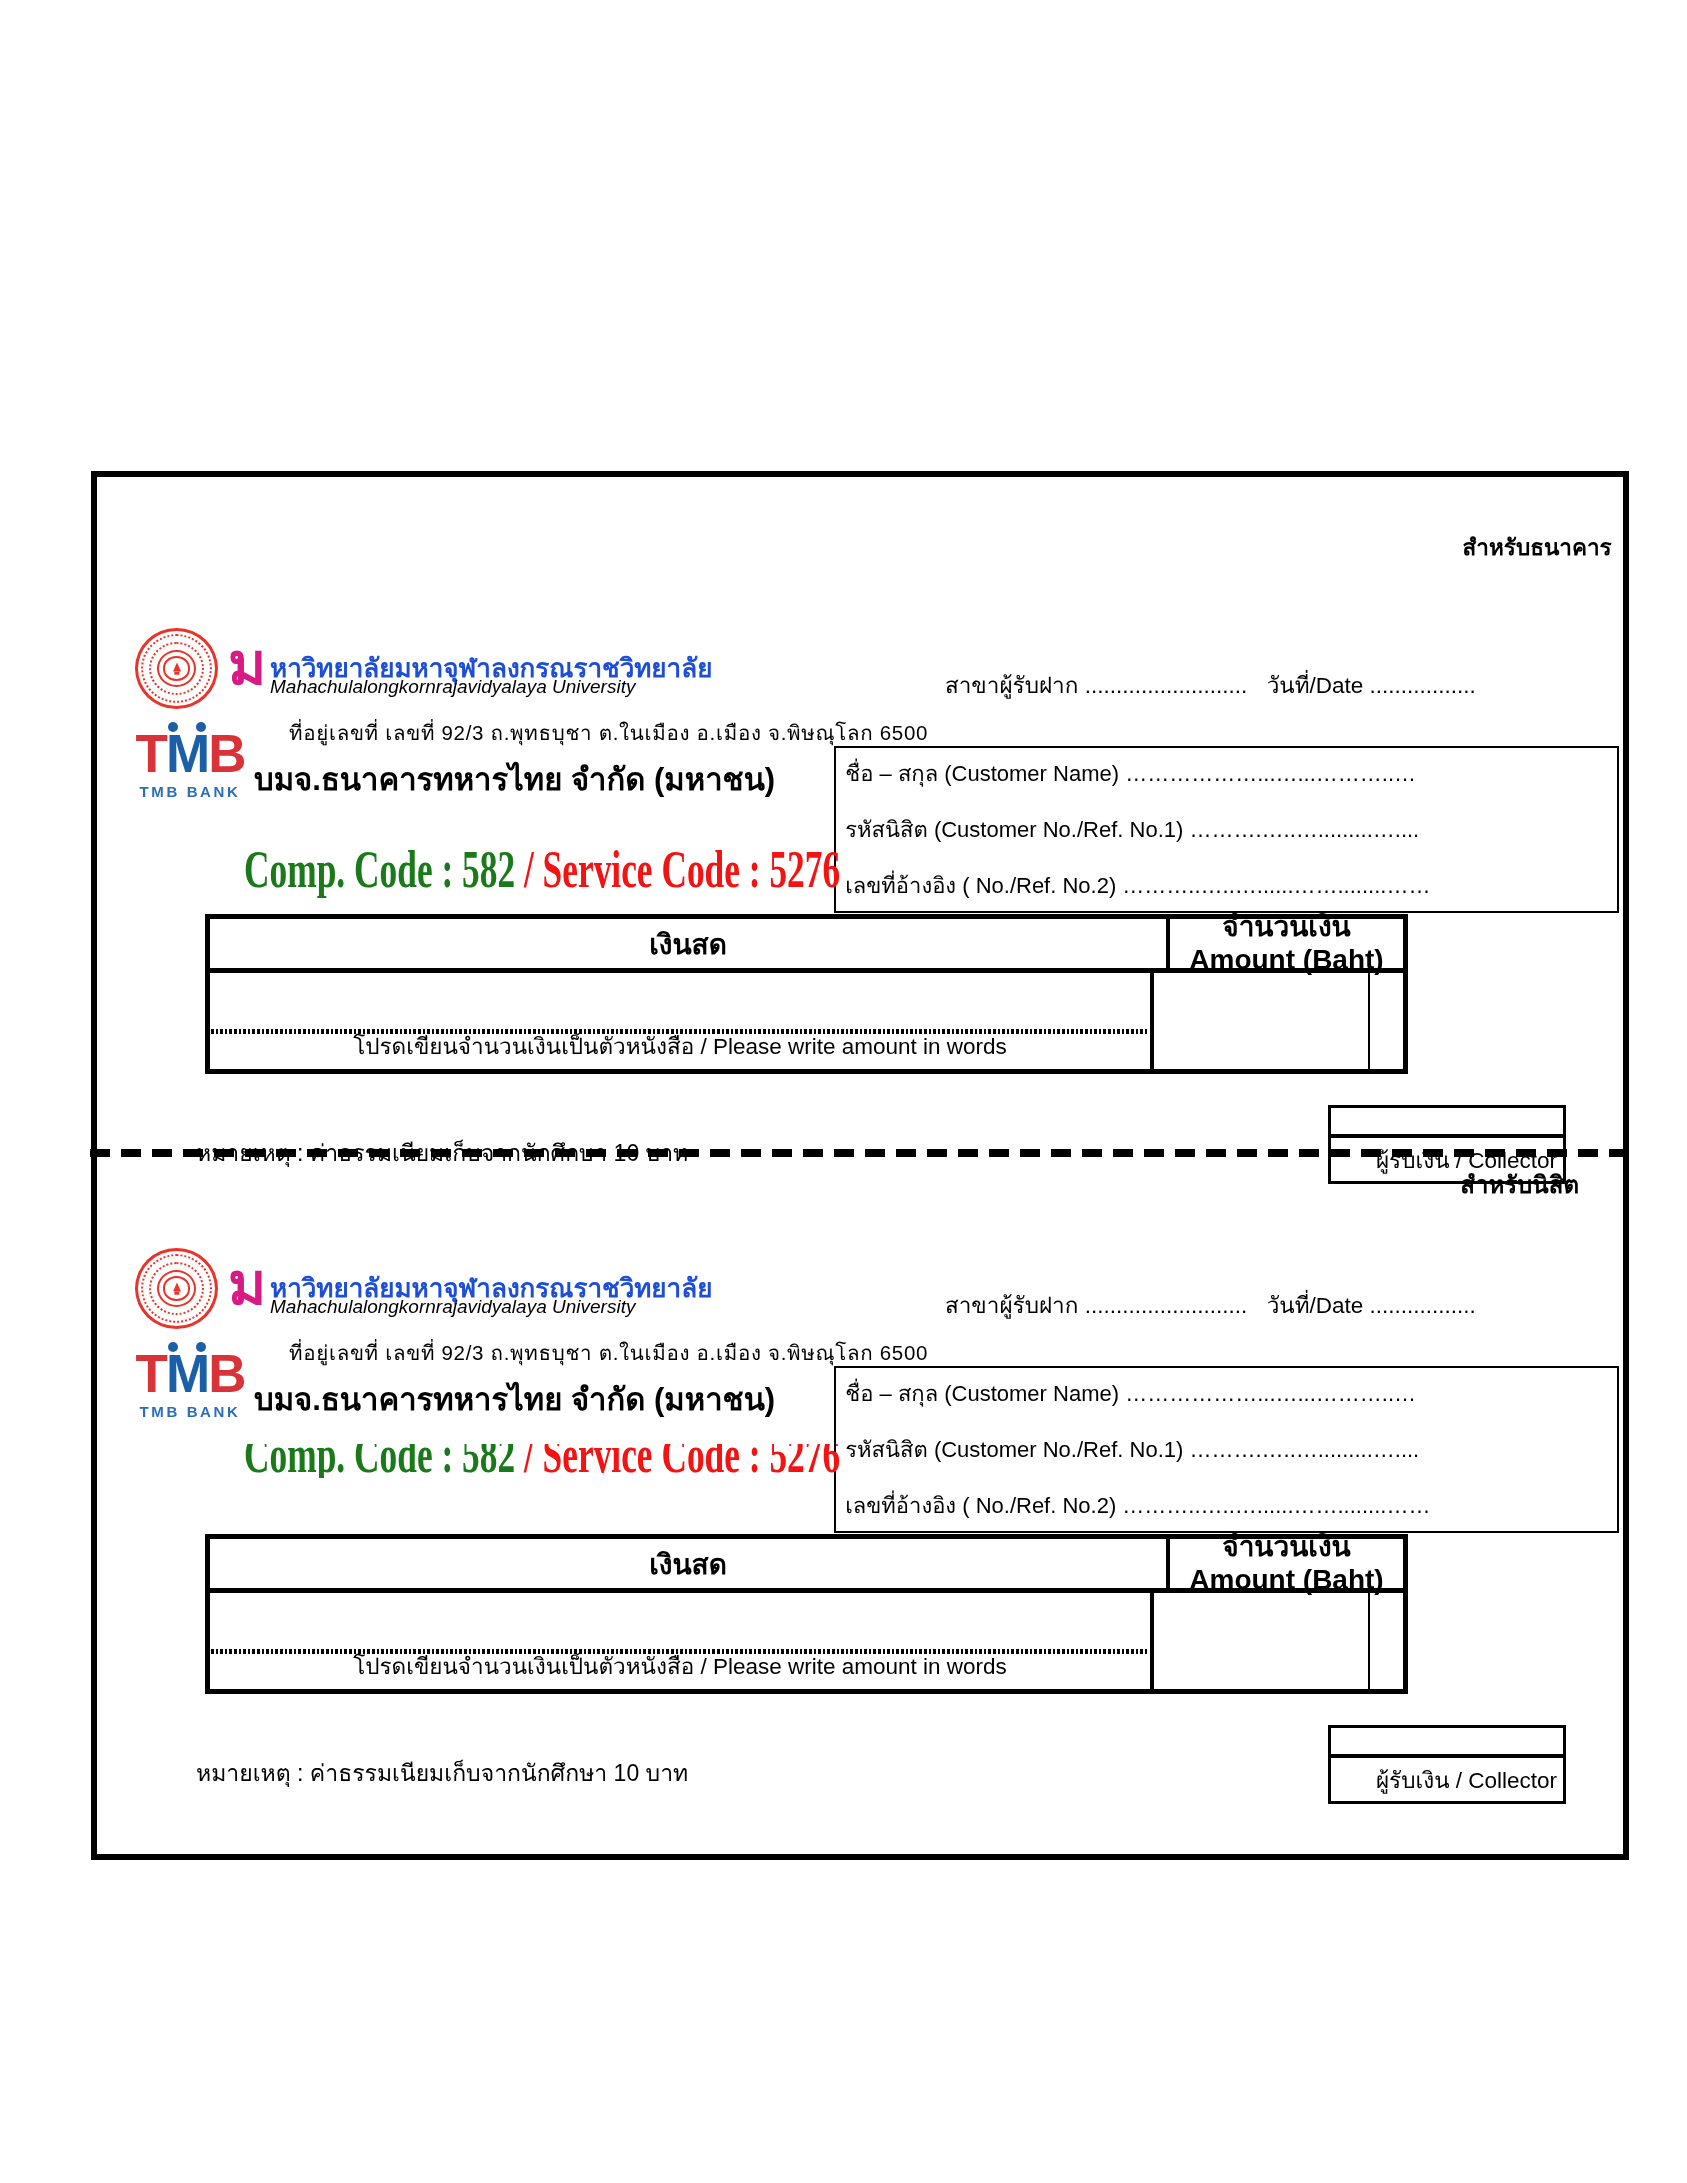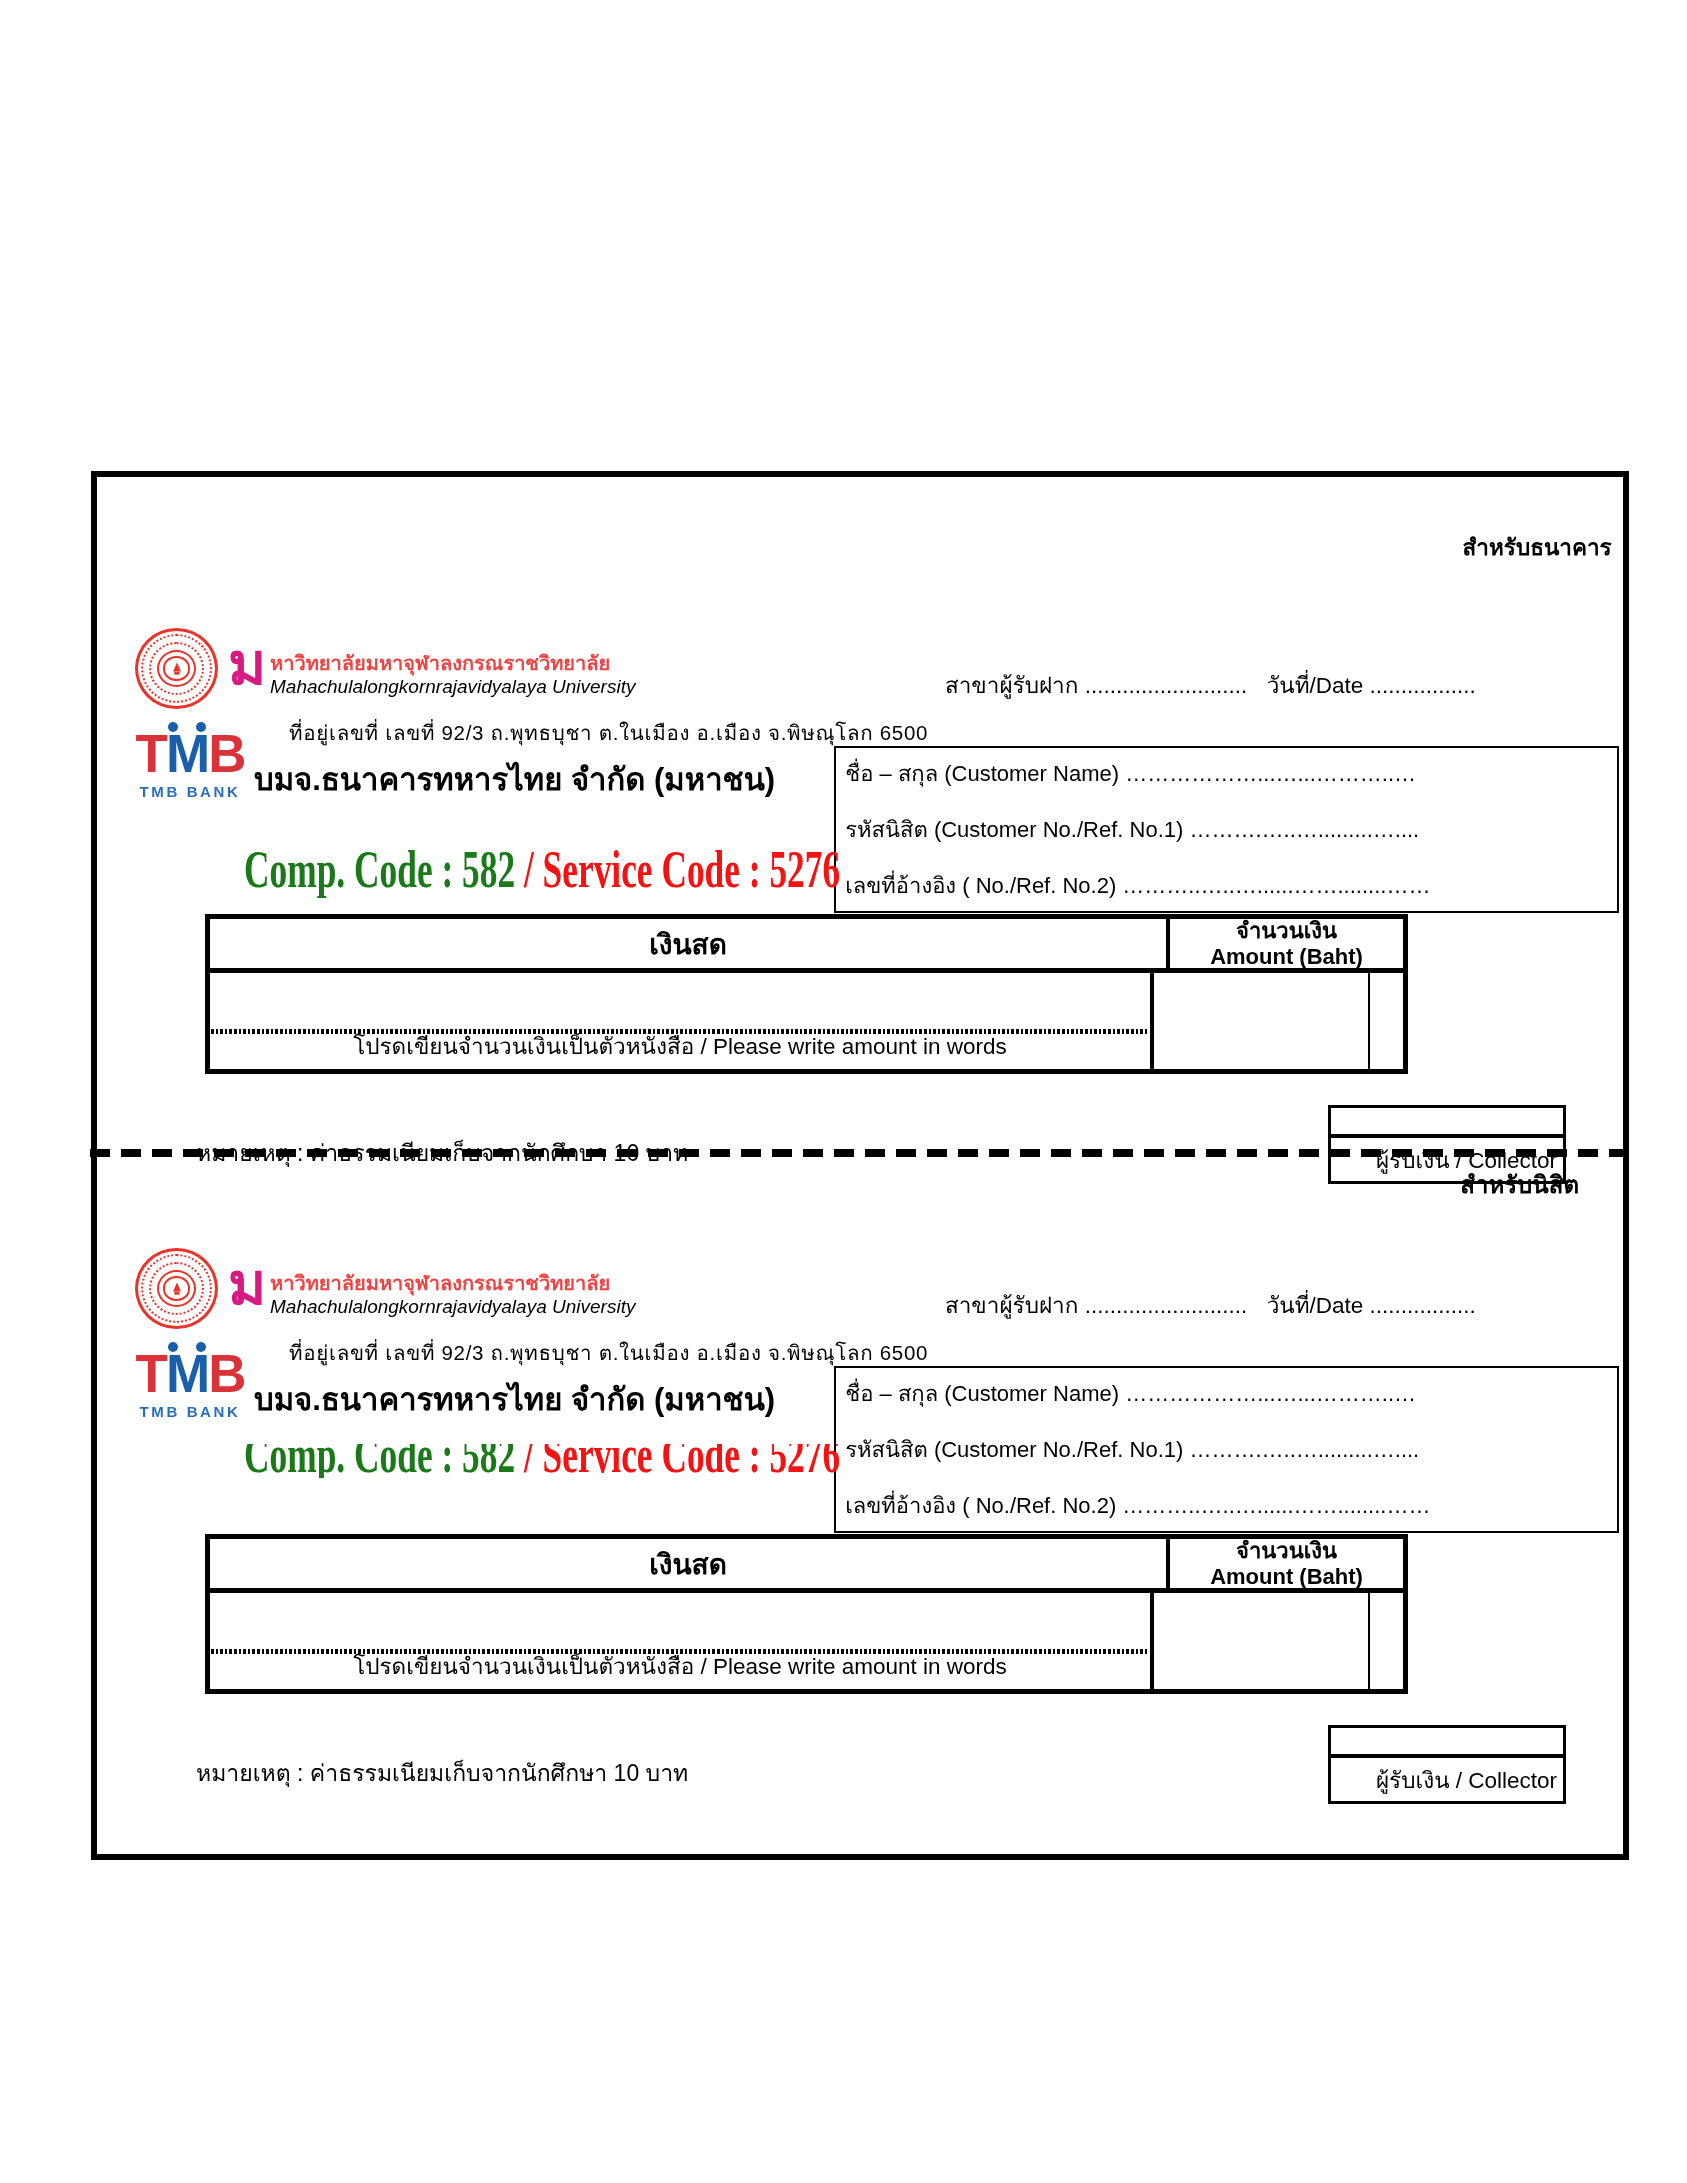--- a/index.html
+++ b/index.html
@@ -30,22 +30,22 @@
   .seal .core { position:absolute; inset:28.4px; border:2px solid #e8342a; border-radius:50%; }
   .seal .core::before { content:""; position:absolute; left:50%; top:45%;
     transform:translate(-50%,-50%); width:0; height:0;
     border-left:4.6px solid transparent; border-right:4.6px solid transparent;
     border-bottom:9.3px solid #e8342a; }
   .seal .core::after { content:""; position:absolute; left:50%; top:72%;
     transform:translate(-50%,-50%); width:5.3px; height:2.6px; background:#e8342a; }
 
   .uni-mono { position:absolute; left:131px; top:110px; font-size:58px; font-weight:bold;
     color:#d81b84; line-height:1; }
-  .uni-thai { position:absolute; left:173px; top:122px; font-size:20px; font-weight:bold;
-    color:#ef4444; white-space:nowrap; }
+  .uni-thai { position:absolute; left:173px; top:122px; font-size:26px; font-weight:bold;
+    color:#1d4ed8; white-space:nowrap; }
   .uni-eng  { position:absolute; left:173px; top:151px; font-size:19px; font-style:italic;
     white-space:nowrap; }
 
   .branch-date { position:absolute; left:848px; top:142px; font-size:22.5px; white-space:nowrap; }
   .branch-date .date-part { margin-left:13.2px; }
 
   .address { position:absolute; left:192px; top:191px; font-size:20.5px; white-space:nowrap;
     max-width:700px; overflow:hidden; letter-spacing:0.7px; }
 
   
@@ -80,21 +80,21 @@
   .copy.second .code-row { top:299px; height:34px; overflow:hidden; }
   .copy.second .code-inner { margin-top:-14.6px; }
 
   
   .amt-table { position:absolute; left:108px; top:389px; width:1203px; height:160px;
     border:5.3px solid #000; display:flex; flex-direction:column; }
   .thead { display:flex; height:54px; border-bottom:5.3px solid #000; flex:none; }
   .th-cash { flex:1; border-right:4px solid #000; display:flex; align-items:center;
     justify-content:center; font-size:28px; font-weight:bold; }
   .th-amt { width:233px; display:flex; flex-direction:column; align-items:center;
-    justify-content:center; font-size:22px; font-weight:bold; line-height:1.15; }
+    justify-content:center; font-size:28px; font-weight:bold; line-height:1.15; }
   .tbody { flex:1; display:flex;gap:16px; }
   .td-cash { flex:1; border-right:4px solid #000; position:relative; display:flex;
     align-items:flex-end; justify-content:center; }
   .dotline { position:absolute; left:1.3px; right:1.3px; top:56px; height:4.6px;
     background:repeating-linear-gradient(90deg,#000 0 2.6px,transparent 2.6px 4.6px); }
   .words-caption { font-size:22.5px; margin-bottom:5.3px; white-space:nowrap; }
   .td-amt { width:233px; position:relative; }
   .satang-line { position:absolute; right:33px; top:0; bottom:0; width:2px; background:#000; }
 
   

